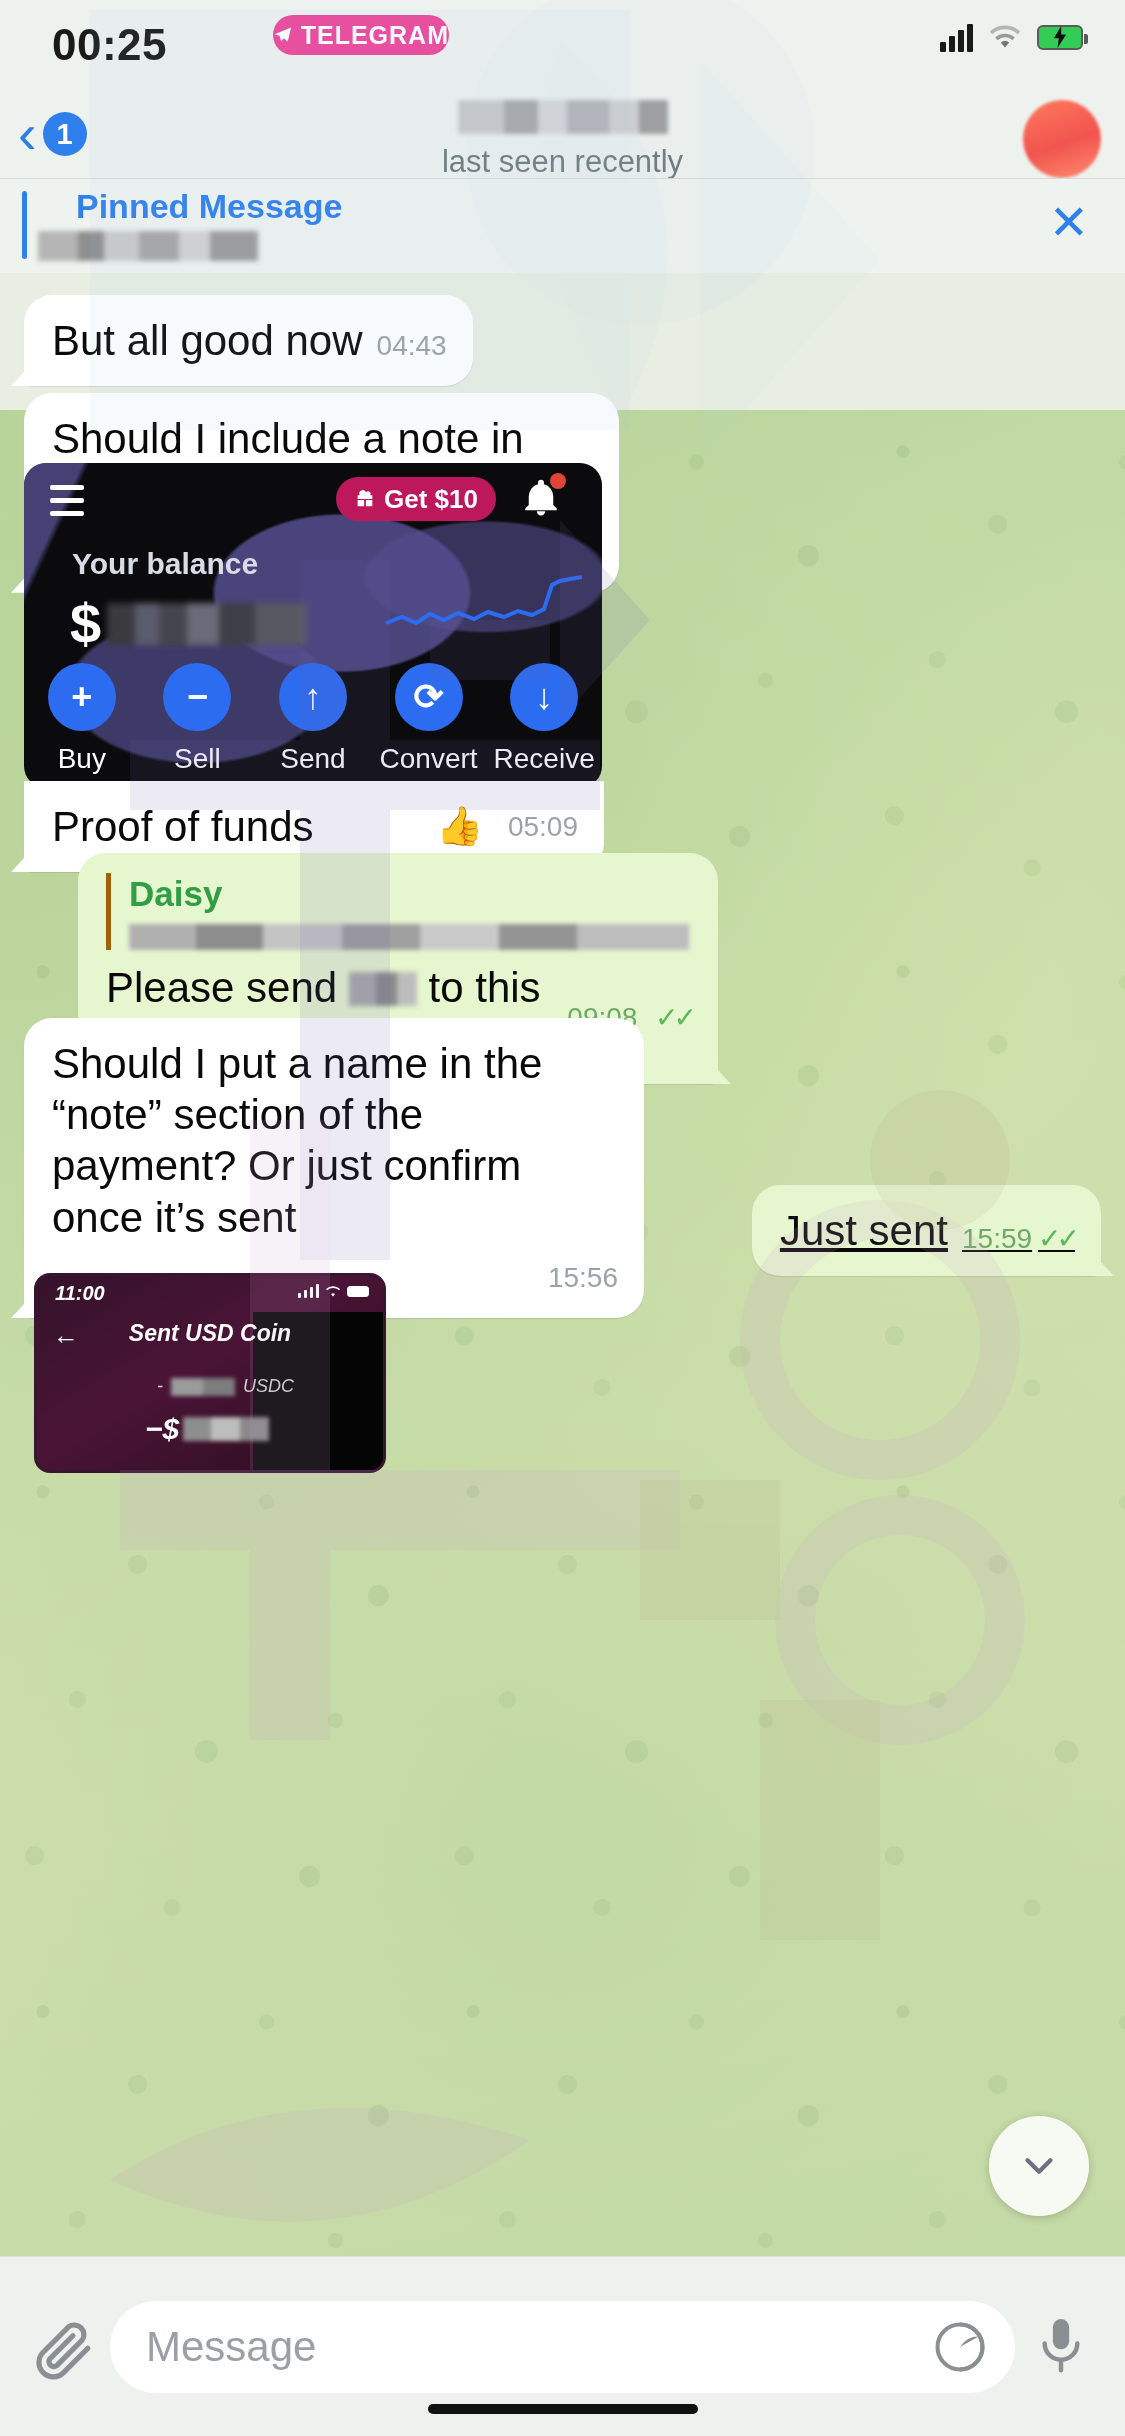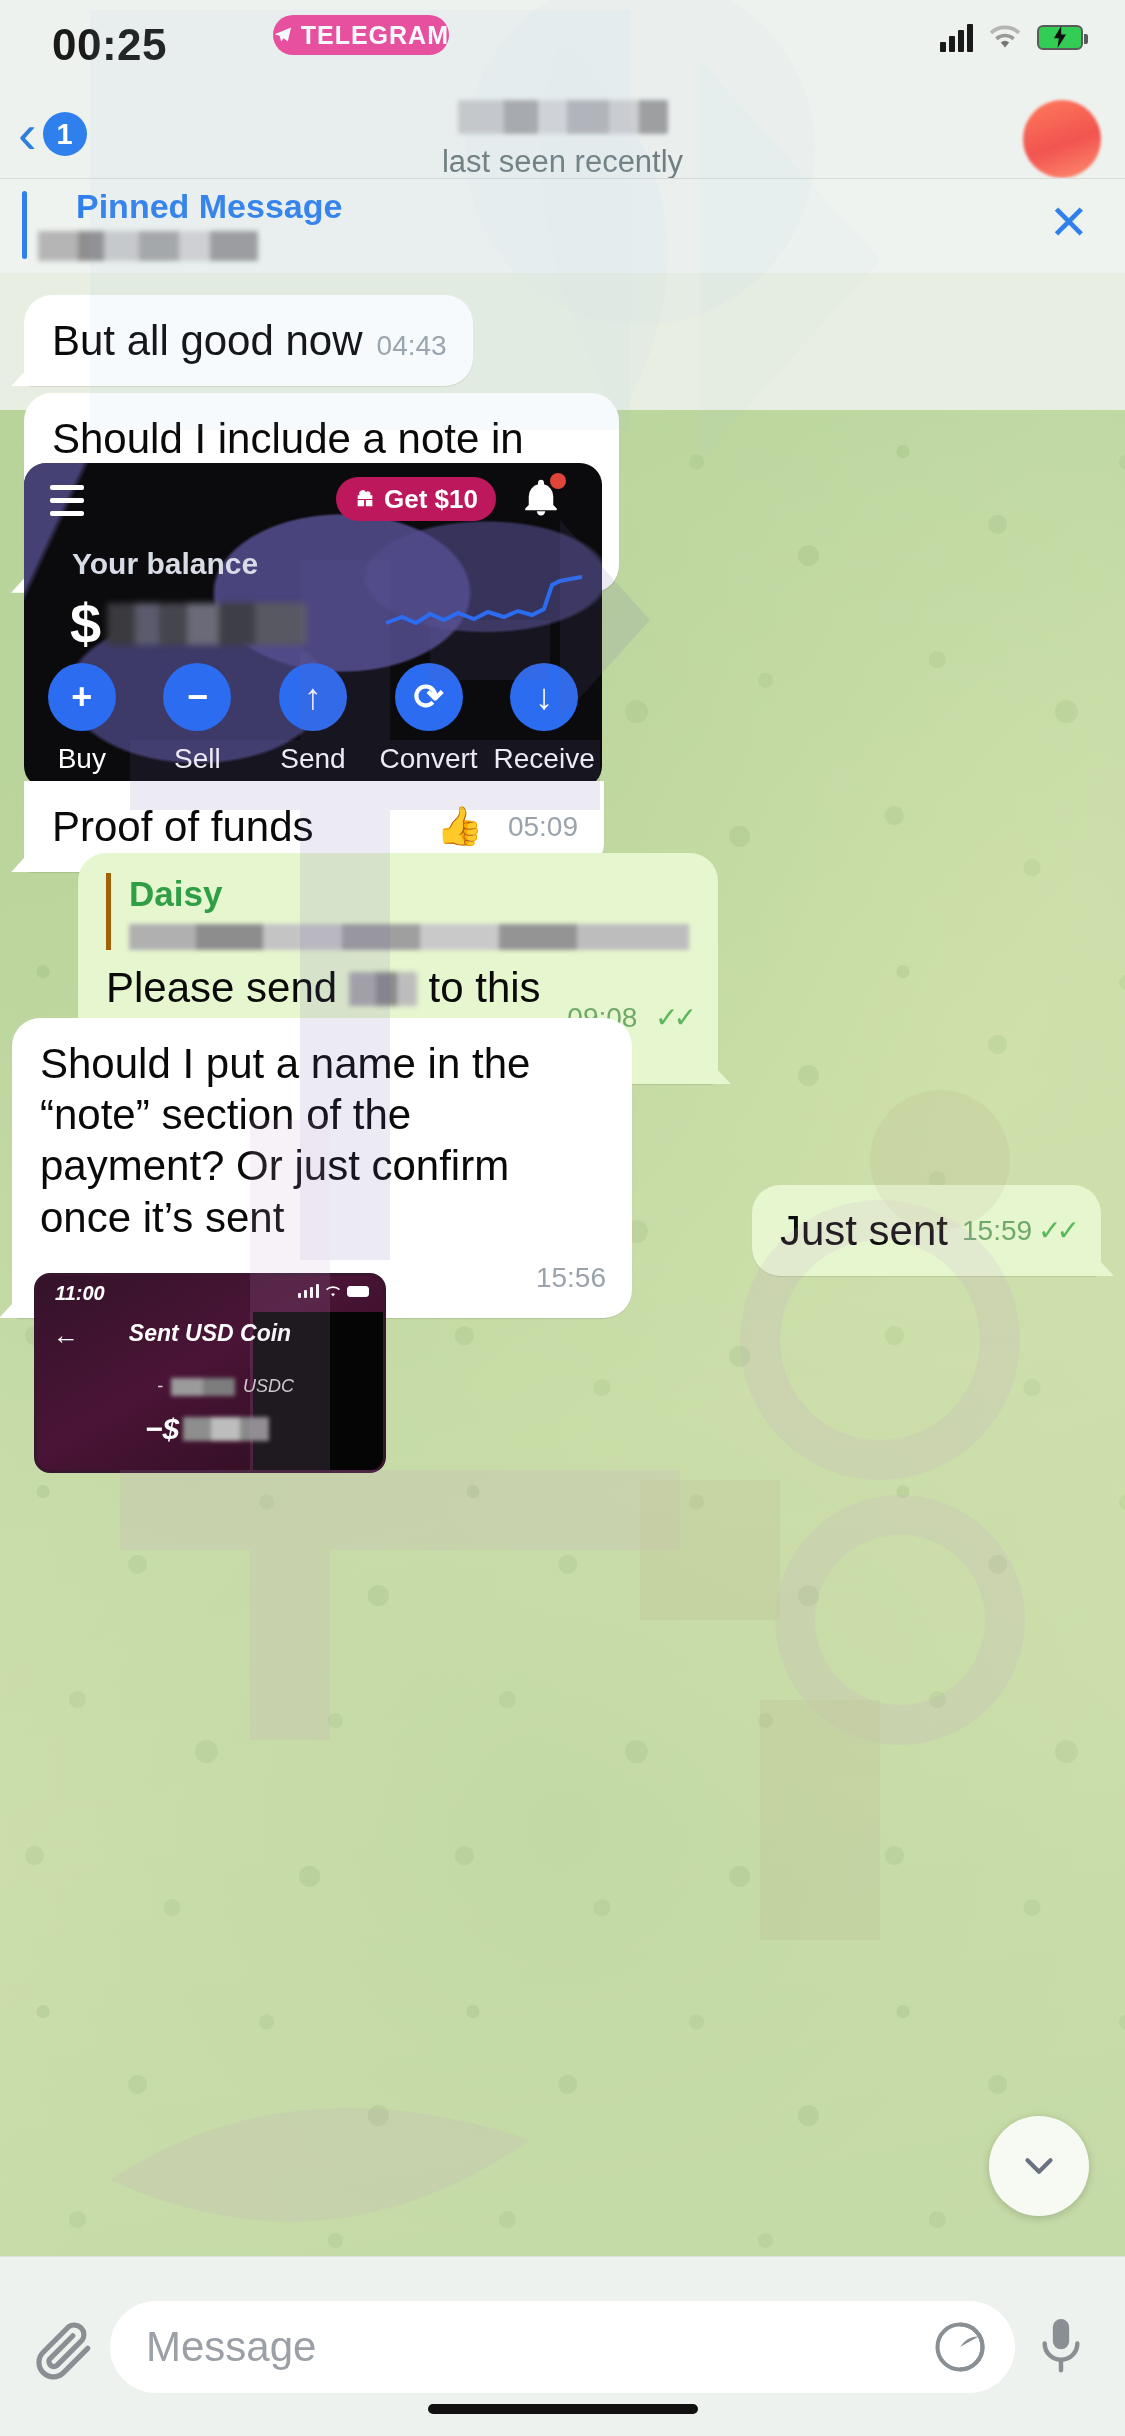--- a/index.html
+++ b/index.html
@@ -481,29 +481,29 @@
             <span>to this address</span>
           </span>
           <span style="white-space:nowrap;">
             <span class="time out">09:08</span>
             <span class="checks">✓✓</span>
           </span>
         </div>
       </div>
     </div>
 
-    <div class="row" style="left:12px; top:745px; width:620px;">
+    <div class="row" style="left:24px; top:745px; width:620px;">
       <div class="bubble in">
         <span>Should I put a name in the “note” section of the payment? Or just confirm once it’s sent</span>
         <div style="text-align:right;margin-top:4px;"><span class="time">15:56</span></div>
       </div>
     </div>
 
     <div class="row" style="right:24px; top:912px;">
-      <div class="bubble out" style="display:inline-flex;align-items:center;">
+      <div class="bubble out" style="display:inline-flex;align-items:flex-end;text-decoration:underline;">
         <span>Just sent</span>
         <span class="time out">15:59</span>
         <span class="checks">✓✓</span>
       </div>
     </div>
 
     <div class="row" style="left:0; top:1000px; width:470px;">
       <div id="receipt">
         <div id="receipt-inner"></div>
         <div id="r-black"></div>

